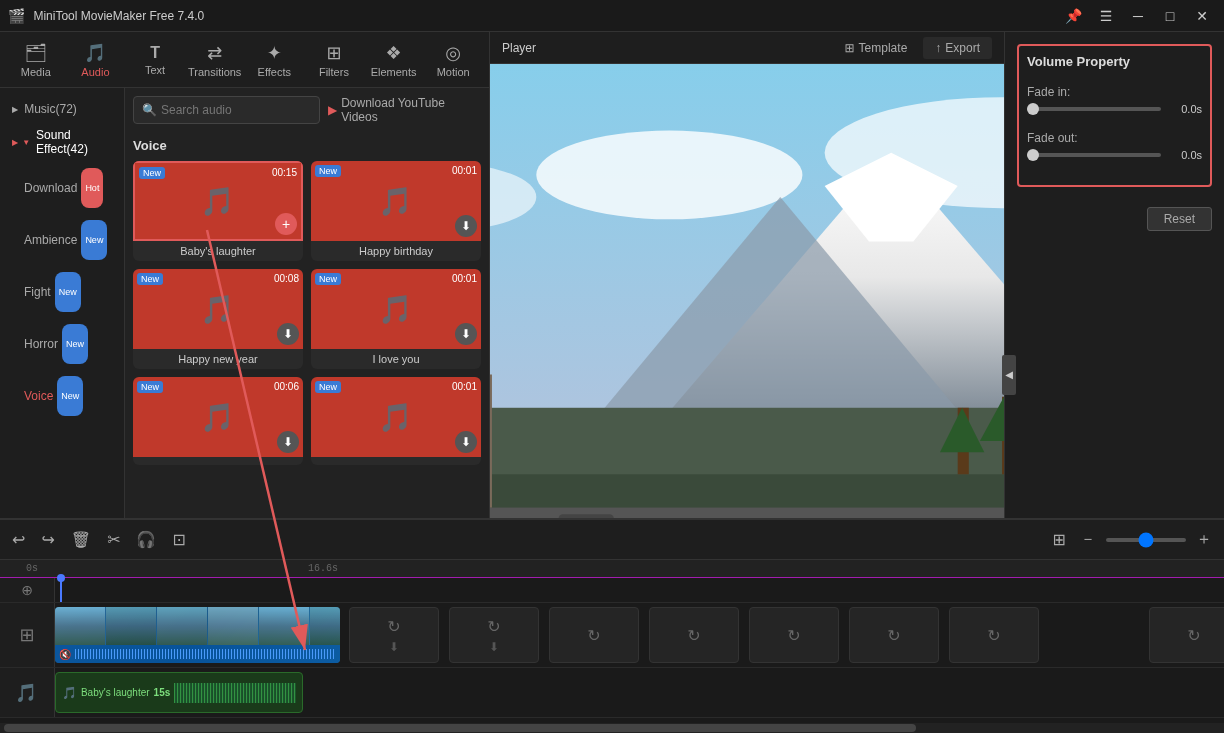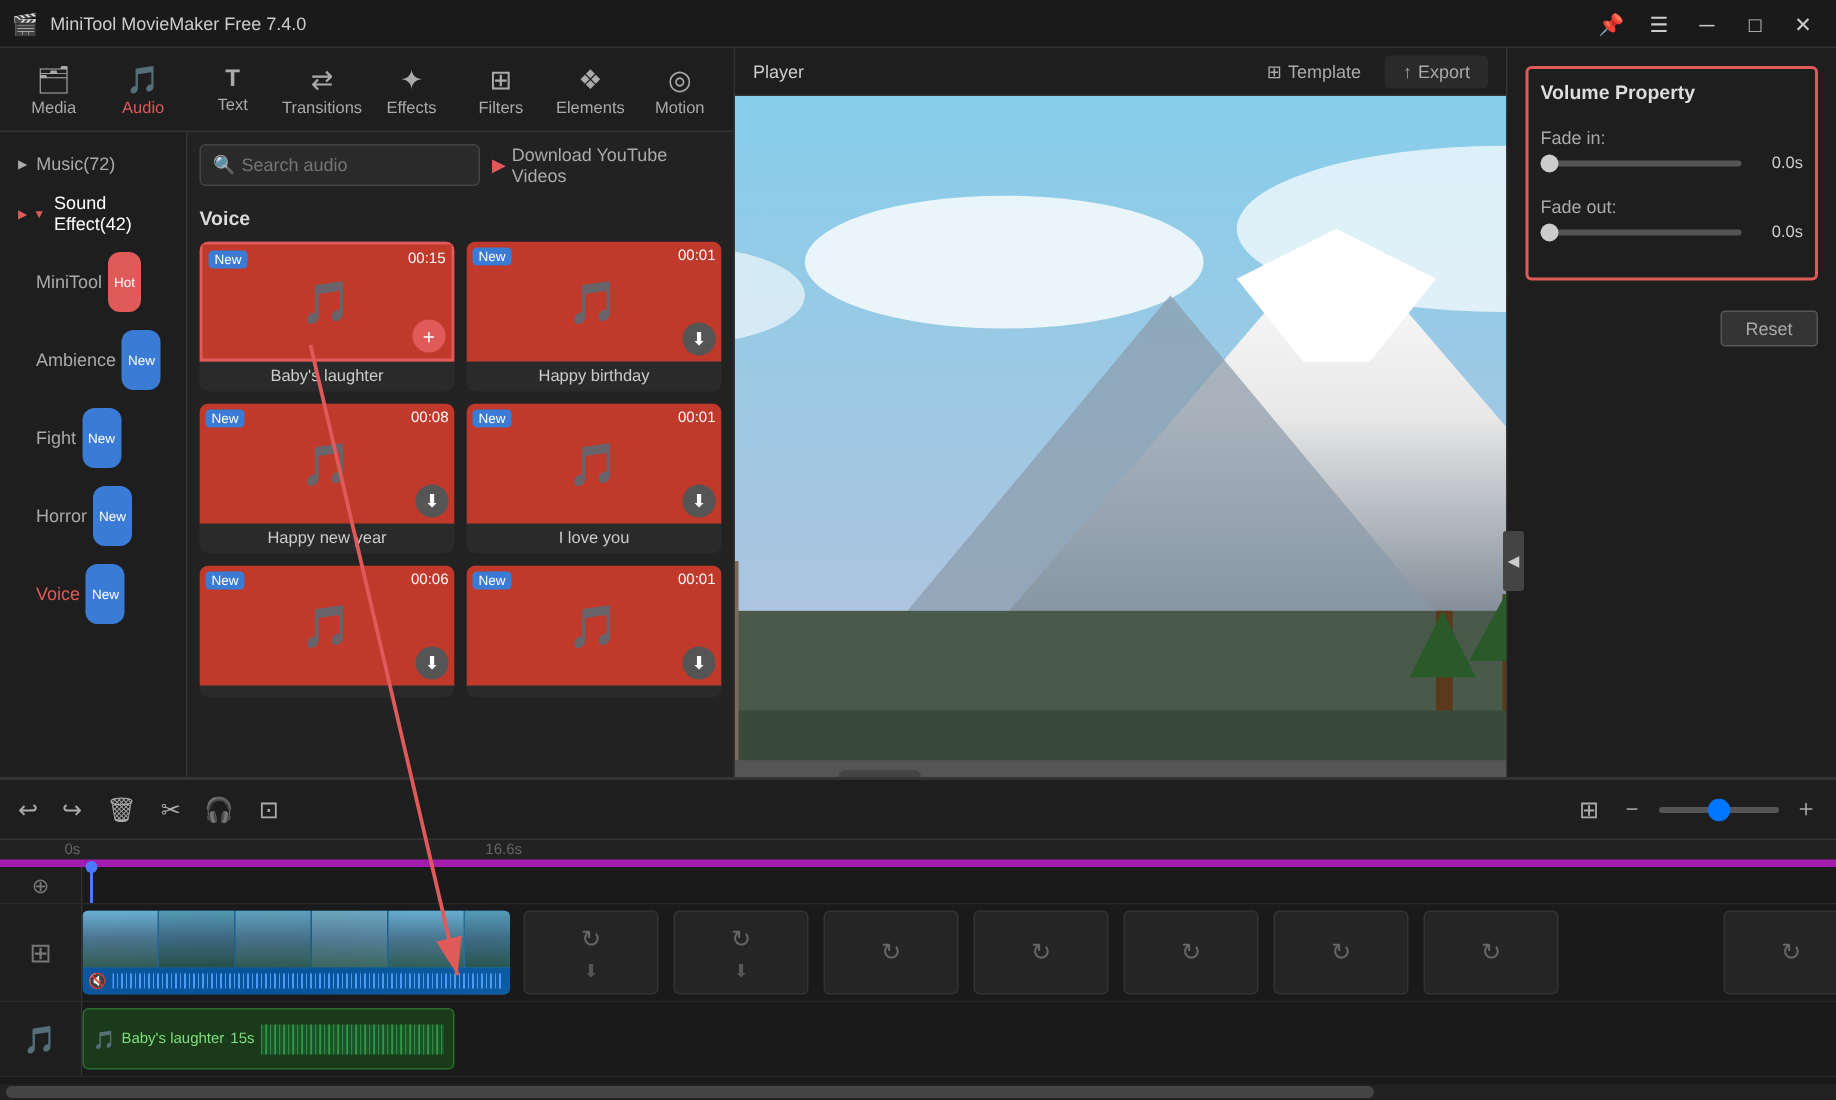--- a/index.html
+++ b/index.html
@@ -162,21 +162,21 @@
       <div id="sidebar">
         <div class="sidebar-item">
           <span style="font-size:8px; margin-right:2px;">▶</span>
           <span>Music(72)</span>
         </div>
         <div class="sidebar-item active">
           <span style="font-size:8px; margin-right:2px; color:#e05a5a;">▼</span>
           <span style="color:#fff;">Sound Effect(42)</span>
         </div>
         <div class="sidebar-item" style="padding-left:24px;">
-          <span>MiniTool</span>
+          <span>Download</span>
           <span class="badge hot">Hot</span>
         </div>
         <div class="sidebar-item" style="padding-left:24px;">
           <span>Ambience</span>
           <span class="badge new">New</span>
         </div>
         <div class="sidebar-item" style="padding-left:24px;">
           <span>Fight</span>
           <span class="badge new">New</span>
         </div>
@@ -413,21 +413,21 @@
     <div class="tl-right">
       <button class="tl-btn">⊞</button>
       <button class="tl-btn">－</button>
       <input type="range" style="width: 80px; height: 4px; background: rgb(85, 85, 85); border-radius: 2px; appearance: none;" min="0" max="100" value="50">
       <button class="tl-btn">＋</button>
     </div>
   </div>
 
   <div id="timeline-content" style="flex:1; position:relative; overflow:hidden;">
 
-    <div id="timeline-ruler" style="height:18px; background:#222; border-bottom:5px solid #a21caf; display:flex; align-items:center; font-size:10px; color:#666; padding-left:43px;">
+    <div id="timeline-ruler" style="height:18px; background:#222; border-bottom:1px solid #a21caf; display:flex; align-items:center; font-size:10px; color:#666; padding-left:26px;font-family:Liberation Mono, monospace;">
       <span style="margin-right: 270px;">0s</span>
       <span>16.6s</span>
     </div>
 
     <div id="tracks" style="display:flex; flex-direction:column;">
 
       <div class="track-row" style="height:25px;">
         <div class="track-label" style="width:55px; background:#1e1e1e; border-right:1px solid #333; display:flex; align-items:center; justify-content:center;">
           <span style="font-size:14px; color:#777;">⊕</span>
         </div>
@@ -493,21 +493,21 @@
 
       <div class="track-row" style="height:50px; border-bottom:1px solid #2a2a2a;">
         <div class="track-label" style="width:55px; background:#1e1e1e; border-right:1px solid #333; display:flex; align-items:center; justify-content:center; height:100%;">
           <span style="font-size:18px; color:#777;">🎵</span>
         </div>
         <div style="flex:1; height:100%; position:relative; background:#1a1a1a;">
 
           <div style="position:absolute; top:4px; left:0; height:calc(100% - 8px); width:248px; background:#1a3a1a; border:1px solid #2a6a2a; border-radius:4px; display:flex; align-items:center; padding:0 6px; gap:4px; overflow:hidden;">
             <span style="font-size:12px; color:#7dde7d;">🎵</span>
             <span style="font-size:10px; color:#7dde7d; white-space:nowrap;">Baby's laughter</span>
-            <span style="font-size:10px; color:#7dde7d;">15s</span>
+            <span style="font-size:10px; color:#7dde7d;font-weight:bold;">15s</span>
             <div style="flex:1; height:20px; background:repeating-linear-gradient(to right, #2a8a3a 0, #3a9a4a 1px, #1a5a2a 1px, #1a4a2a 3px);"></div>
           </div>
         </div>
       </div>
     </div>
   </div>
 
   <div style="height:10px; background:#222; padding: 1px 4px;">
     <div style="height:8px; background:#444; border-radius:4px; width:75%;"></div>
   </div>

